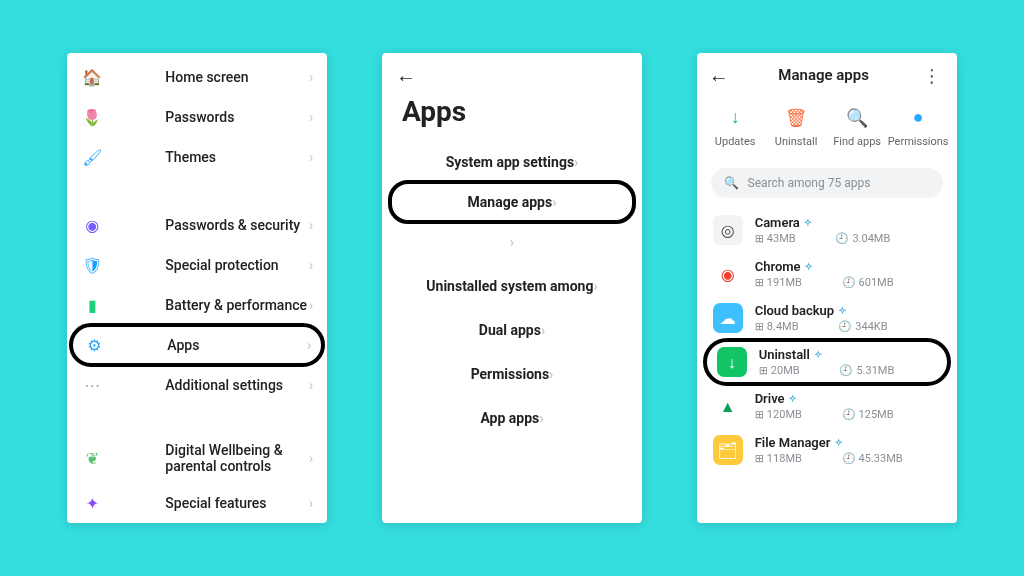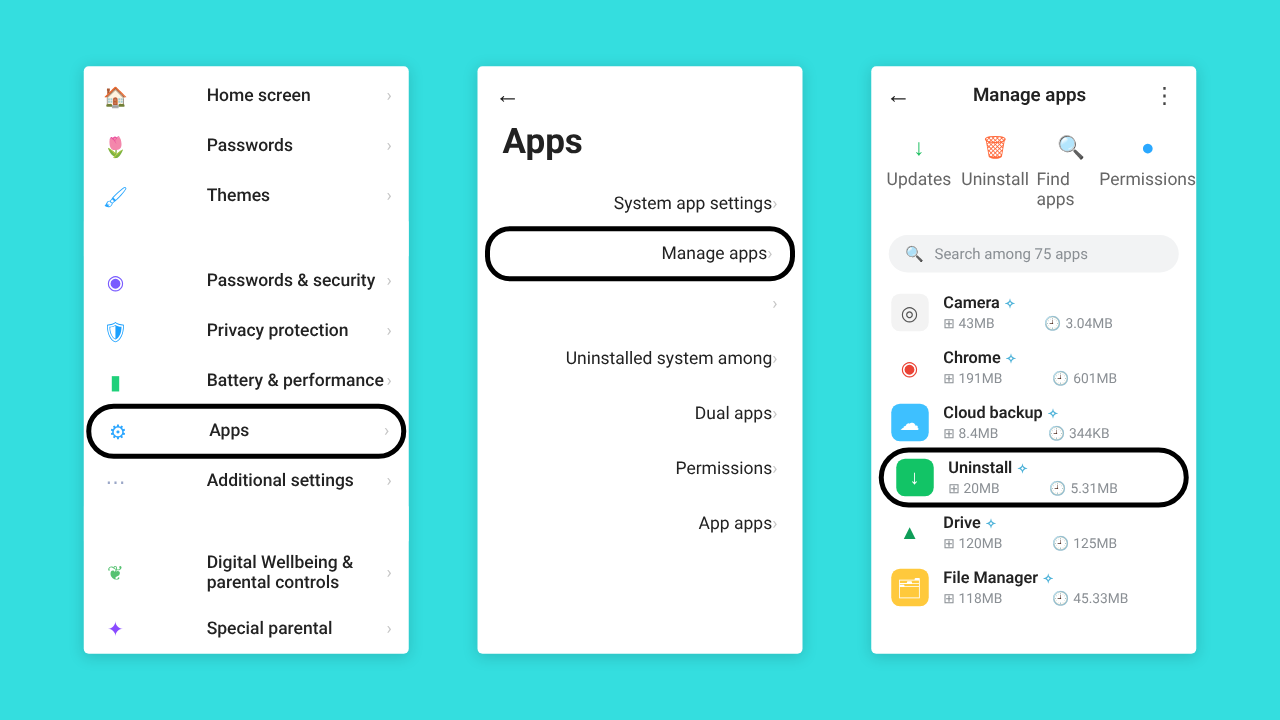--- a/index.html
+++ b/index.html
@@ -46,40 +46,40 @@
     margin: -2px 2px;
   }
   .highlight-frame .row { padding: 7px 10px;}
   
   .s2-header {
     display:flex;align-items:center;padding:10px 14px 2px;
   }
   .back-arrow { font-size:20px; color:#222; }
   .s2-title { padding: 6px 20px 12px; font-size:28px; font-weight:700;color:#222;}
   .s2-row {
-    display:flex; align-items:center; justify-content:flex-end;
-    padding: 14px 20px; font-size:14px; color:#222; font-weight:400;
+    display:flex; align-items:center; justify-content:center;
+    padding: 14px 20px; font-size:14px; color:#222; font-weight:700;
   }
   .s2-row .chev { color:#c7c7c7;}
   .highlight-frame2 {
     border:4px solid #000; border-radius:20px; margin: -4px 6px;
   }
   .highlight-frame2 .s2-row{ padding:10px 14px;}
   
   .s3-header {
     display:flex; align-items:center; padding:10px 12px 8px;
   }
   .s3-header .title { flex:1; text-align:center; font-size:15px; font-weight:600; color:#222;}
   .dots { font-size:18px; color:#444; padding:0 4px;}
   .actions {
     display:flex; justify-content:space-around; padding: 10px 8px 14px;
   }
   .action { display:flex; flex-direction:column; align-items:center; gap:6px; width:56px;}
   .action-icon { width:24px; height:24px; display:flex;align-items:center;justify-content:center;font-size:18px;}
-  .action-label { font-size:14px; color:#666;}
+  .action-label { font-size:11px; color:#666;}
   .search-bar {
     margin: 6px 14px 10px;
     background:#f2f3f4;
     border-radius: 18px;
     padding: 8px 14px;
     display:flex; align-items:center; gap:8px;
     font-size:12px; color:#8a8f94;
   }
   .app-row {
     display:flex; align-items:center; padding: 7px 16px;
@@ -121,21 +121,21 @@
     </div>
   <div class="group-gap"></div>
   <div id="s1-b">
       <div class="row">
     <span class="icon-slot" style="color:#7a5cff">◉</span>
     <span class="row-label">Passwords &amp; security</span>
     <span class="chev">›</span>
   </div>
       <div class="row">
     <span class="icon-slot" style="color:#1aa0ff">🛡</span>
-    <span class="row-label">Privacy protection</span>
+    <span class="row-label">Special protection</span>
     <span class="chev">›</span>
   </div>
       <div class="row">
     <span class="icon-slot" style="color:#1fd07a">▮</span>
     <span class="row-label">Battery &amp; performance</span>
     <span class="chev">›</span>
   </div>
     </div>
   <div class="highlight-frame">
     <div class="row">
@@ -151,21 +151,21 @@
   </div>
   <div class="group-gap"></div>
   <div id="s1-c">
       <div class="row">
     <span class="icon-slot" style="color:#56c271">❦</span>
     <span class="row-label">Digital Wellbeing &amp; parental controls</span>
     <span class="chev">›</span>
   </div>
       <div class="row">
     <span class="icon-slot" style="color:#8a4bff">✦</span>
-    <span class="row-label">Special parental</span>
+    <span class="row-label">Special features</span>
     <span class="chev">›</span>
   </div>
     </div>
 </div>
 
 <div class="screen s2">
   <div class="s2-header">
     <span class="back-arrow">←</span>
   </div>
   <div class="s2-title">Apps</div>

